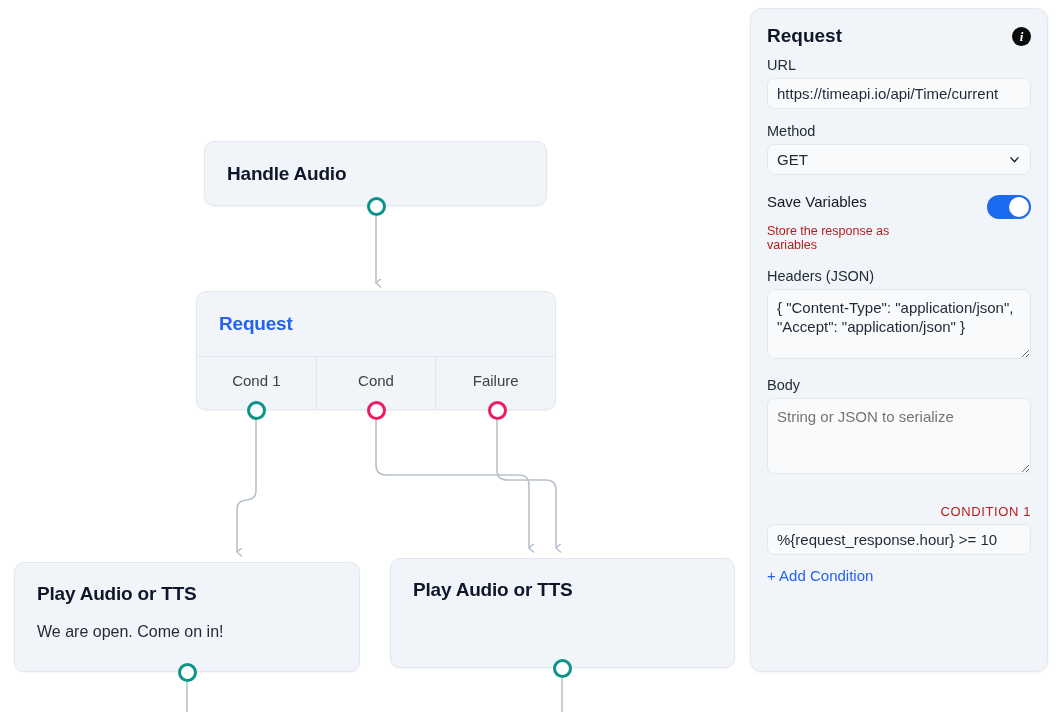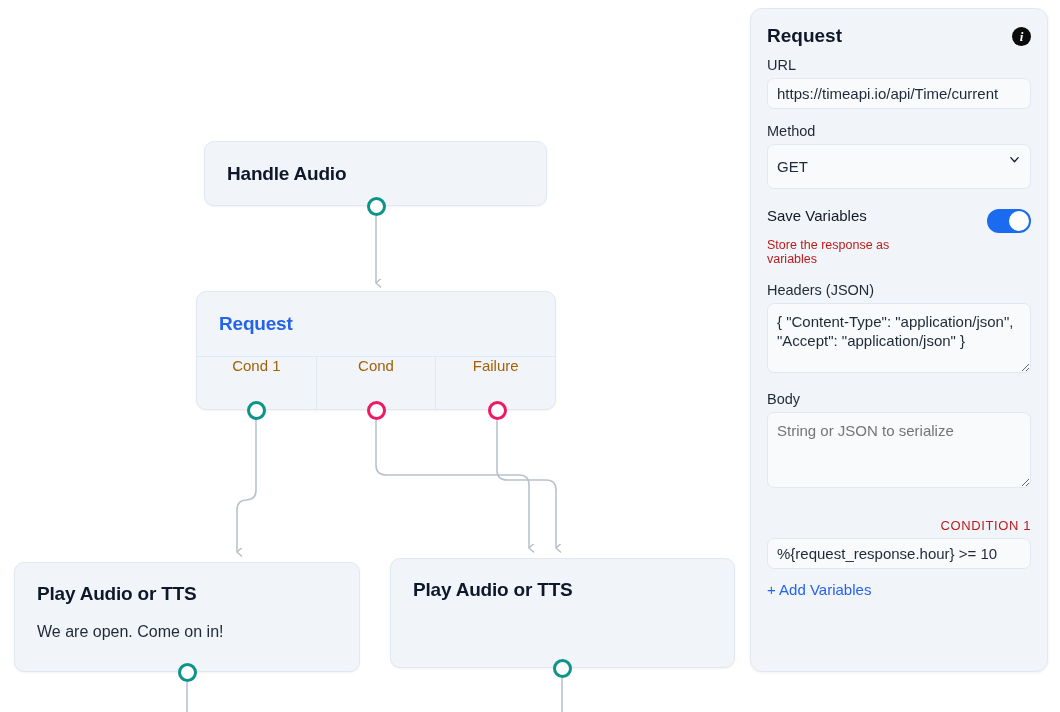--- a/index.html
+++ b/index.html
@@ -48,22 +48,22 @@
   #node-request .req-head {
     height: 65px; display: flex; align-items: center; padding: 0 22px;
     border-bottom: 1px solid #e2e8f0;
   }
   #node-request .req-head .node-title { color: #2563eb; }
   #node-request .req-ports {
     flex: 1; display: flex;
   }
   .port {
     flex: 1 1 0;
-    display: flex; justify-content: center;
-    font-size: 15px; color: #a16207;
+    display: flex; align-items: center; justify-content: center;
+    font-size: 15px; color: #404040;
     border-right: 1px solid #e2e8f0;
     padding-bottom: 6px;
   }
   .port:last-child { border-right: none; }
 
   
   #node-tts-left {
     left: 14px; top: 562px; width: 346px; height: 110px;
     padding: 20px 22px 0 22px;
   }
@@ -123,21 +123,21 @@
     font-size: 15px;
     color: #1f2937;
     padding: 2px 9px;
     outline: none;
     overflow: hidden;
     white-space: nowrap;
     text-overflow: clip;
   }
   .text-input { height: 31px; line-height: 17px; }
   .select-input {
-    height: 45px; line-height: 17px;
+    height: 31px; line-height: 17px;
     appearance: none; -webkit-appearance: none;
     position: relative;
   }
   .select-wrap { position: relative; }
   .chevron {
     position: absolute; right: 11px; top: 10px;
     width: 11px; height: 11px; pointer-events: none;
   }
   .field-block { margin-bottom: 14px; }
 
@@ -273,17 +273,17 @@
     </div>
 
     <div class="field-block">
       <label class="field-label">Body</label>
       <textarea class="text-area" id="body-area" placeholder="String or JSON to serialize" style=""></textarea>
     </div>
 
     <div id="cond-section">
       <label class="field-label small-caps">CONDITION 1</label>
       <input class="text-input" type="text" value="%{request_response.hour} &gt;= 10" style="">
-      <span class="link-btn">+ Add Variables</span>
+      <span class="link-btn">+ Add Condition</span>
     </div>
 
   </div>
 </div>
 
 </body></html>

